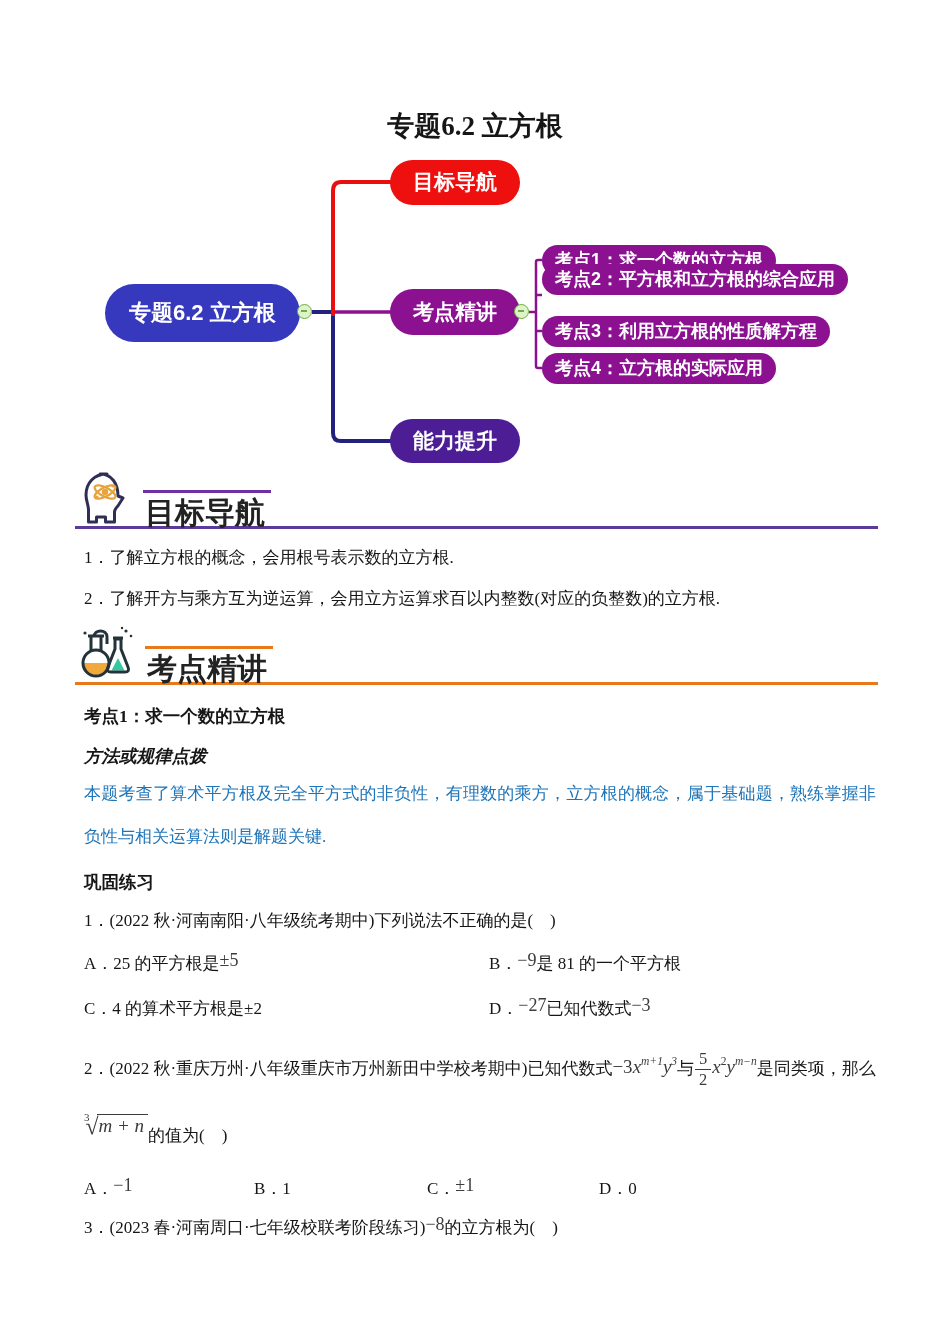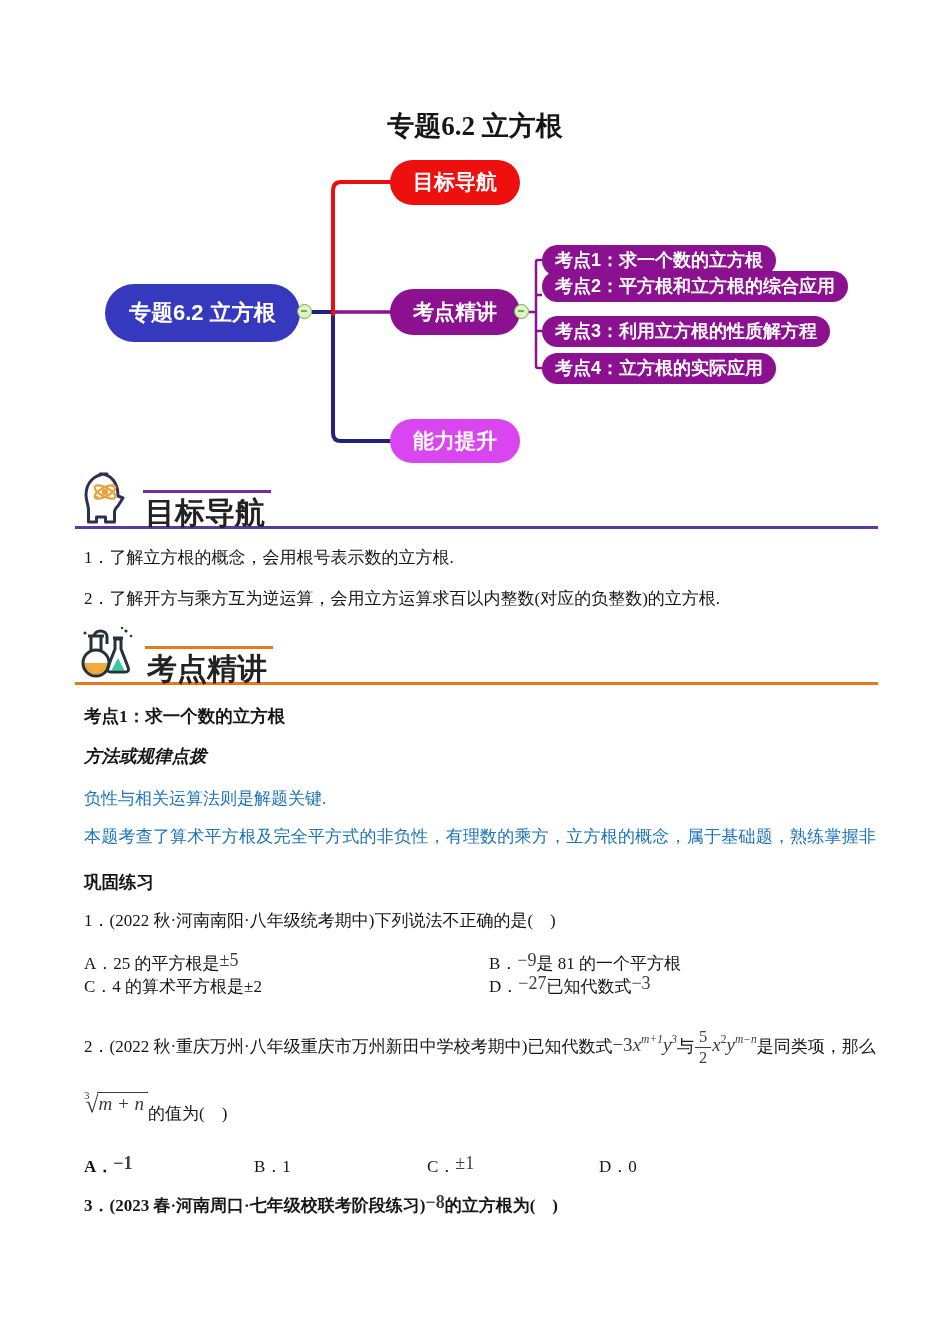--- a/index.html
+++ b/index.html
@@ -8,46 +8,46 @@
   
   .doc-title{padding-top:112px;text-align:center;font-size:27px;font-weight:bold;line-height:1.1;}
   
   .mindmap{position:relative;height:312px;margin-top:16px;}
   .mindmap svg.connectors{position:absolute;left:0;top:0;}
   .node{position:absolute;display:flex;align-items:center;justify-content:center;
         color:#fff;font-family:"Liberation Sans",sans-serif;font-weight:bold;white-space:nowrap;}
   .node-root{left:105px;top:126px;height:58px;padding:0 24px;font-size:22px;border-radius:29px;background:#3639bd;}
   .node-goals{left:390px;top:2px;height:45px;padding:0 23px;font-size:21px;border-radius:23px;background:#ee0f0f;}
   .node-lecture{left:390px;top:131px;height:46px;padding:0 23px;font-size:21px;border-radius:23px;background:#8b1191;}
-  .node-ability{left:390px;top:261px;height:44px;padding:0 23px;font-size:21px;border-radius:23px;background:#d946ef;}
+  .node-ability{left:390px;top:261px;height:44px;padding:0 23px;font-size:21px;border-radius:23px;background:#4c1d95;}
   .node-topic{left:542px;height:31px;padding:0 13px;font-size:18px;border-radius:16px;background:#8b1191;}
-  .t0{top:87px;} .t1{top:113px;} .t2{top:158px;} .t3{top:195px;}
+  .t0{top:87px;} .t1{top:106px;} .t2{top:158px;} .t3{top:195px;}
   .handle{position:absolute;width:15px;height:15px;border-radius:50%;
           background:#ddf3ca;border:1.5px solid #74ab42;box-sizing:border-box;}
   .handle::after{content:"";position:absolute;left:3px;top:5.5px;width:6px;height:1.5px;background:#74ab42;}
   .h-left{left:297px;top:146px;} .h-right{left:514px;top:146px;}
   
   .doc{padding:0 72px 0 75px;}
   .sec-hdr{display:flex;align-items:flex-end;gap:9px;margin-left:5px;}
   .sec-title{display:inline-block;font-family:"Liberation Sans",sans-serif;font-weight:600;
              font-size:30px;color:#222;line-height:1.15;padding:3px 6px 0 2px;}
   .goals .sec-title{border-top:3.5px solid #7030a0;}
   .lecture .sec-title{border-top:3.5px solid #e8791b;}
   .sec-rule{height:0;margin-top:-5px;}
   .goals .sec-rule{border-bottom:3.5px solid #5b3a9b;}
   .lecture .sec-rule{border-bottom:3.5px solid #e8791b;}
   .goal-item{margin:17px 0 0 9px;font-size:17px;line-height:24px;}
   .bold-head{margin:19px 0 0 9px;font-size:17.5px;font-weight:bold;}
   .example{margin:10px 0 0 9px;font-size:17px;line-height:30px;}
   .blue-note{color:#1d74b8;font-size:17px;margin:14px 0 0 9px;line-height:24px;}
   .jlast{text-align:justify;text-align-last:justify;margin-right:2px;}
   .stem{margin:14px 0 0 9px;font-size:17px;line-height:26px;}
-  .opt-grid{display:grid;grid-template-columns:405px auto;margin:18px 0 0 9px;font-size:17px;}
+  .opt-grid{display:grid;grid-template-columns:405px auto;row-gap:22px;margin:18px 0 0 9px;font-size:17px;}
   .opt-row{display:flex;margin:28px 0 0 9px;font-size:17px;}
-  .opt-row .w1{width:170px;font-weight:bold;} .opt-row .w2{width:173px;} .opt-row .w3{width:172px;}
+  .opt-row .w1{width:170px;} .opt-row .w2{width:173px;} .opt-row .w3{width:172px;}
   
   .mi{font-family:"Liberation Serif",serif;color:#3c3c3c;}
   .it{font-style:italic;}
   .raise{position:relative;top:-3px;font-size:18px;}
   .exmath{position:relative;top:-7px;font-size:20px;white-space:nowrap;}
   .rad{font-size:1.25em;margin-right:-2px;vertical-align:-2px;}
   .ovl{display:inline-block;border-top:1.4px solid #3c3c3c;padding:0 4px 0 2px;line-height:1.15;}
   sup.s{font-size:11.5px;line-height:0;vertical-align:8px;}
   sup.s2{font-size:12px;line-height:0;vertical-align:10px;}
   .frac{display:inline-block;text-align:center;vertical-align:middle;font-size:16.5px;line-height:1.1;margin:0 1px;}
@@ -130,22 +130,22 @@
           </svg>
         </span>
         <span class="sec-title">考点精讲</span>
       </div>
       <div class="sec-rule"></div>
 
       <div class="bold-head">考点1：求一个数的立方根</div>
 
 
       <div class="bold-head" style="margin-top:16px;font-style:italic;">方法或规律点拨</div>
+      <div class="blue-note jlast">本题考查了算术平方根及完全平方式的非负性，有理数的乘方，立方根的概念，属于基础题，熟练掌握非</div>
       <div class="blue-note" style="margin-top:19px;">负性与相关运算法则是解题关键.</div>
-      <div class="blue-note jlast">本题考查了算术平方根及完全平方式的非负性，有理数的乘方，立方根的概念，属于基础题，熟练掌握非</div>
 
       <div class="bold-head" style="margin-top:21px;">巩固练习</div>
 
       <div class="stem">1．(2022 秋·河南南阳·八年级统考期中)下列说法不正确的是(　)</div>
       <div class="opt-grid">
         <span><span>A．</span><span>25 的平方根是</span><span class="mi raise">±5</span></span>
         <span><span>B．</span><span class="mi raise">−9</span><span>是 81 的一个平方根</span></span>
         <span><span>C．</span><span>4 的算术平方根是±2</span></span>
         <span><span>D．</span><span class="mi raise">−27</span><span>已知代数式</span><span class="mi raise">−3</span></span>
       </div>
@@ -156,19 +156,19 @@
       <div class="stem" style="margin-top:24px;">
         <span class="mi rootwrap"><sup class="idx">3</sup><span class="rad">√</span><span class="ovl it">m + n</span></span><span>的值为(　)</span>
       </div>
       <div class="opt-row">
         <span class="w1"><span>A．</span><span class="mi raise">−1</span></span>
         <span class="w2"><span>B．</span><span>1</span></span>
         <span class="w3"><span>C．</span><span class="mi raise">±1</span></span>
         <span><span>D．</span><span>0</span></span>
       </div>
 
-      <div class="stem" style="font-weight:bold;">
+      <div class="stem" style="">
         <span>3．(2023 春·河南周口·七年级校联考阶段练习)</span><span class="mi raise">−8</span><span>的立方根为(　)</span>
       </div>
 
     </div>
   </div>
 </div>
 
 </body></html>

